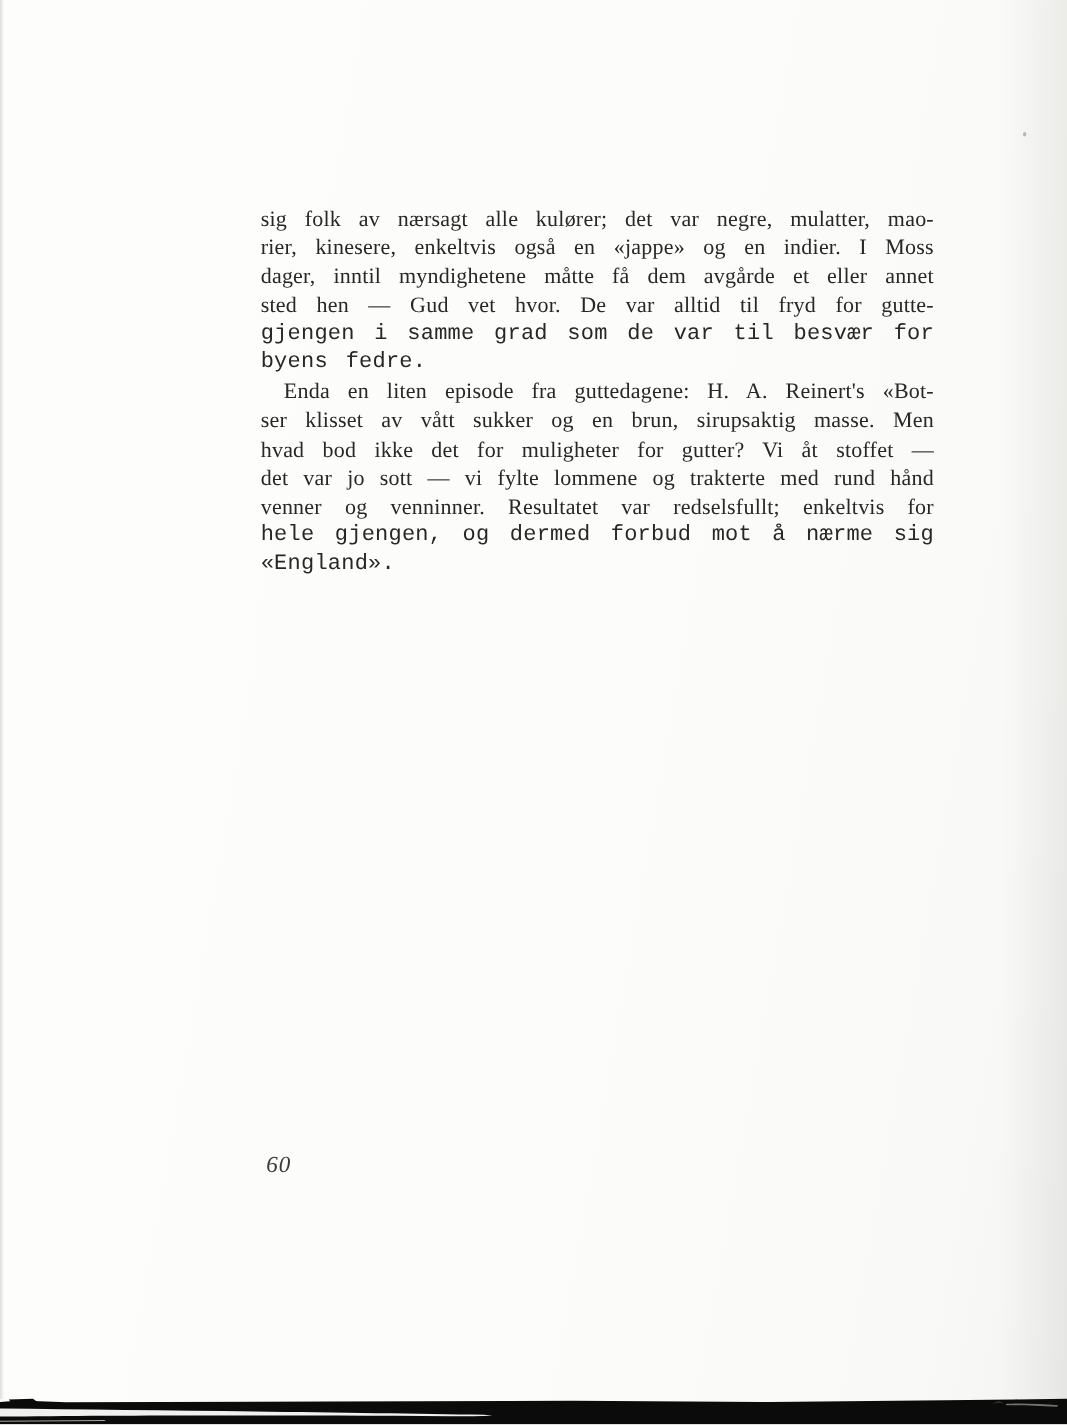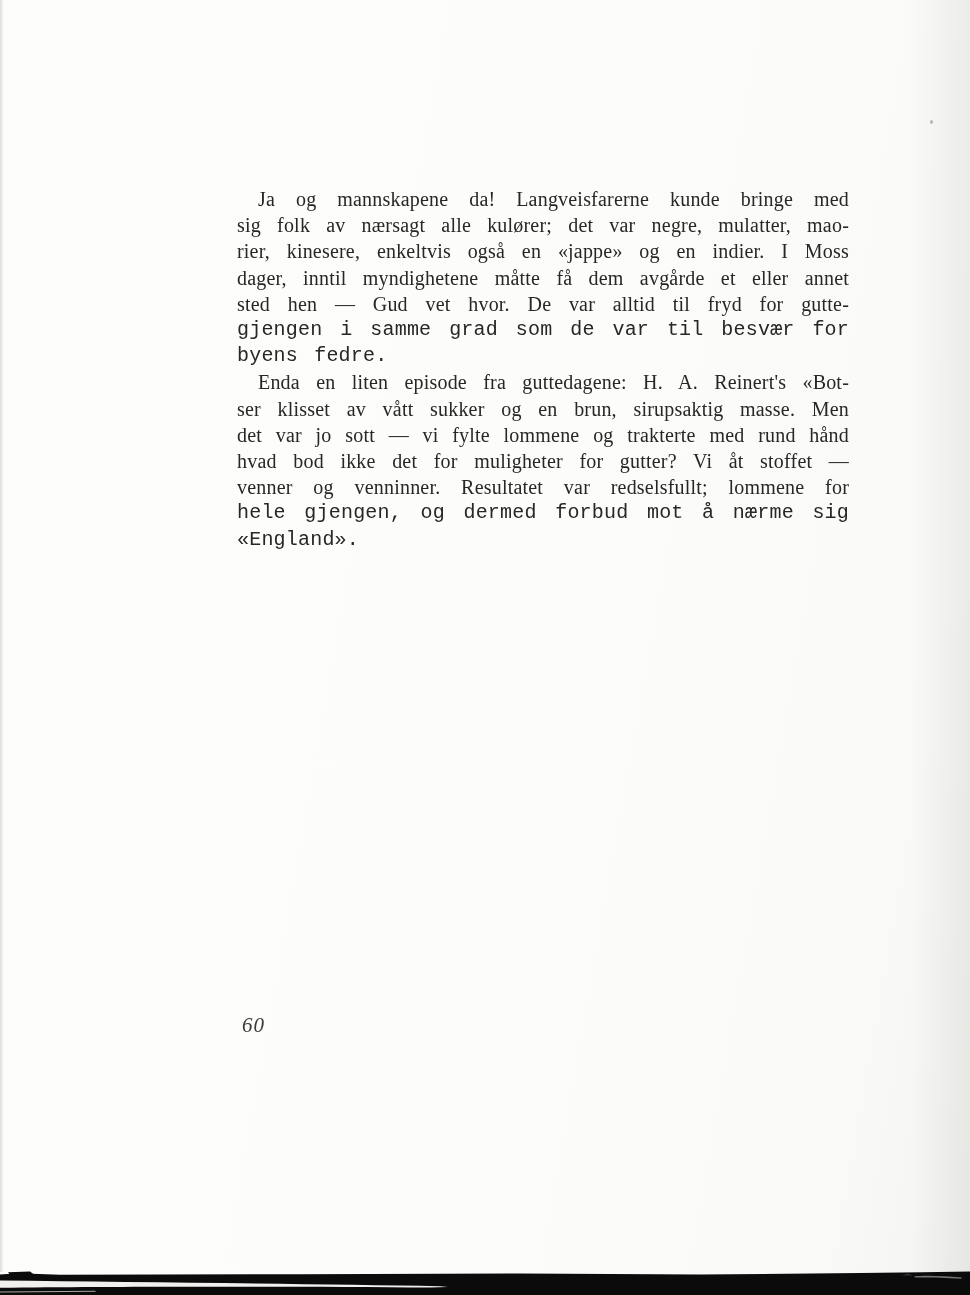--- a/index.html
+++ b/index.html
@@ -40,21 +40,21 @@
     letter-spacing: 0.2px;
   }
   .para { margin: 0; padding: 0; }
   .line {
     text-align: justify;
     text-align-last: justify;
   }
   .line.indent { text-indent: 21px; }
   .line.last { text-align-last: left; word-spacing: 4px; font-family: Liberation Mono, monospace; }
   .page-number {
-    position: absolute; left: 242px; top: 1013px;
+    position: absolute; left: 242px; top: 1046px;
     font-style: italic; font-size: 21px; color: #3a3a38;
     letter-spacing: 1px;
   }
   
   .bottom-bar {
     position: absolute; left: 0; top: 1270px;
     width: 970px; height: 25px;
   }
   .bottom-bar svg { display: block; }
 </style>
@@ -62,33 +62,32 @@
 <body>
 
 <div class="page">
 
   <div class="left-edge-line"></div>
   <div class="right-shade"></div>
   <div class="speck"></div>
 
   <main class="textblock">
     <div class="para">
-      <div class="line indent">Ja og mannskapene da! Langveisfarerne kunde bringe med</div>
       <div class="line">sig folk av nærsagt alle kulører; det var negre, mulatter, mao-</div>
       <div class="line">rier, kinesere, enkeltvis også en «jappe» og en indier. I Moss</div>
       <div class="line">dager, inntil myndighetene måtte få dem avgårde et eller annet</div>
       <div class="line">sted hen — Gud vet hvor. De var alltid til fryd for gutte-</div>
       <div class="line last">gjengen i samme grad som de var til besvær for byens fedre.</div>
     </div>
     <div class="para">
       <div class="line indent">Enda en liten episode fra guttedagene: H. A. Reinert's «Bot-</div>
       <div class="line">ser klisset av vått sukker og en brun, sirupsaktig masse. Men</div>
+      <div class="line">hvad bod ikke det for muligheter for gutter? Vi åt stoffet —</div>
       <div class="line">det var jo sott — vi fylte lommene og trakterte med rund hånd</div>
-      <div class="line">hvad bod ikke det for muligheter for gutter? Vi åt stoffet —</div>
-      <div class="line">venner og venninner. Resultatet var redselsfullt; lommene for</div>
+      <div class="line">venner og venninner. Resultatet var redselsfullt; enkeltvis for</div>
       <div class="line last">hele gjengen, og dermed forbud mot å nærme sig «England».</div>
     </div>
   </main>
 
   <div class="page-number">60</div>
 
   <div class="bottom-bar">
     <svg width="970" height="25" viewBox="0 0 970 25" xmlns="http://www.w3.org/2000/svg">
 
       <path d="M0,4.5 L18,3.2 L60,4.8 L300,4.2 L520,3.4 L700,4.6 L860,3.0 L922,2.2 L970,1.6 L970,25 L0,25 Z" fill="#0b0b0b"></path>

